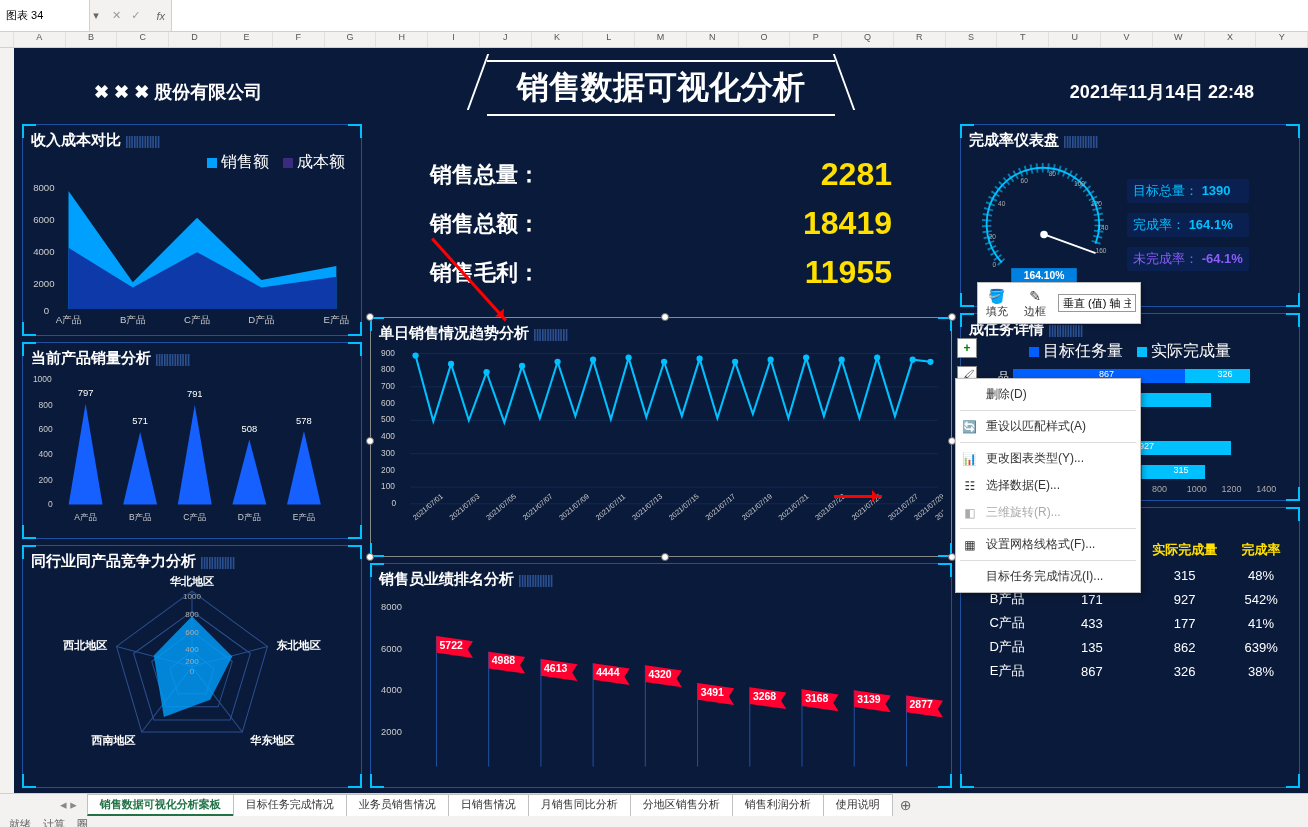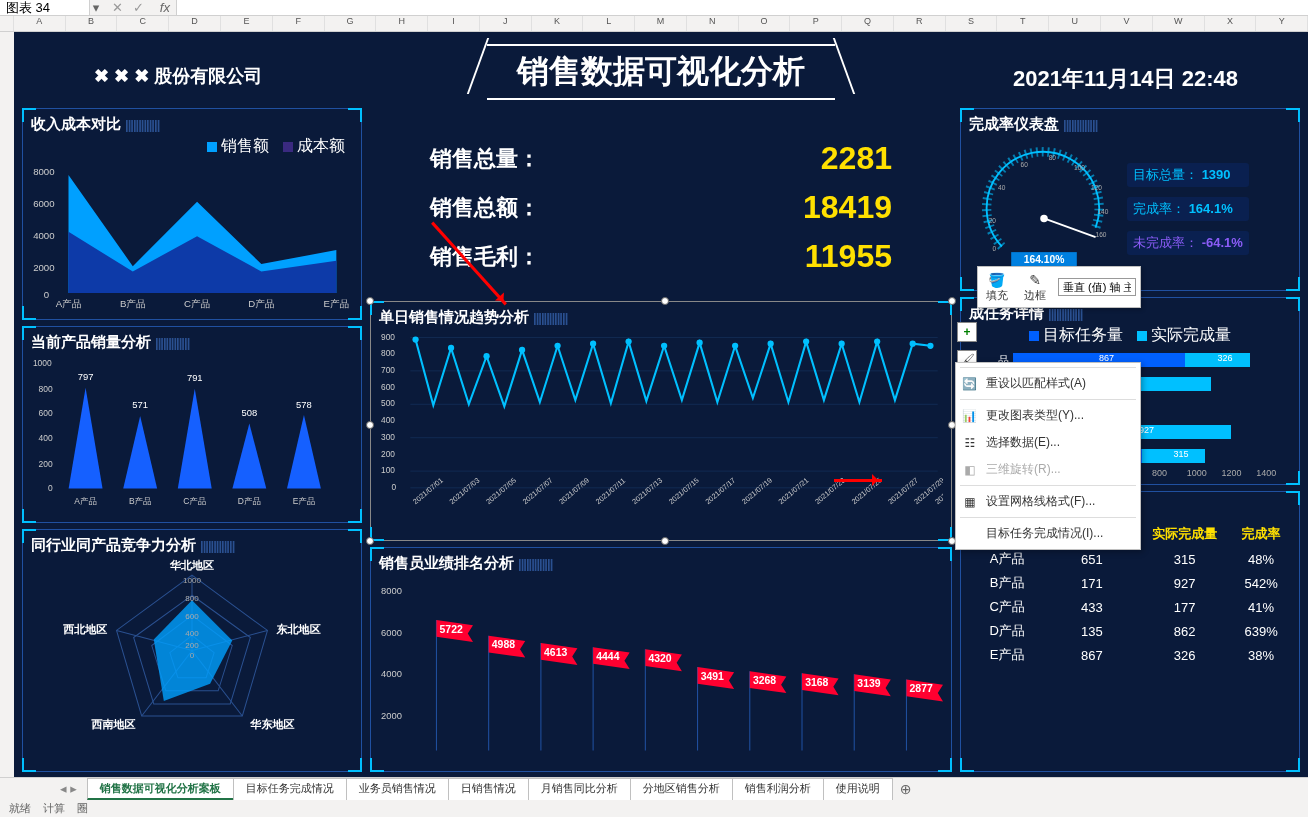--- a/index.html
+++ b/index.html
@@ -1,38 +1,38 @@
 <!DOCTYPE html>
 <html><head>
 <meta charset="utf-8">
 <style>
 * { box-sizing: border-box; margin: 0; padding: 0; }
 body { font-family: "Microsoft YaHei", sans-serif; background: #fff; overflow: hidden; }
 
 
-.excel-bar { height: 16px; background: #f3f2f1; border-bottom: 1px solid #d0d0d0; display: flex; align-items: center; font-size: 13px; }
+.excel-bar { height: 32px; background: #f3f2f1; border-bottom: 1px solid #d0d0d0; display: flex; align-items: center; font-size: 11px; }
 .namebox { width: 90px; padding: 0 6px; border-right: 1px solid #d0d0d0; height: 100%; display: flex; align-items: center; background: #fff; }
 .namebox-dd { width: 12px; text-align: center; color: #666; }
 .fx-icons { display: flex; gap: 10px; padding: 0 10px; color: #999; }
 .fx-label { font-style: italic; padding: 0 6px; color: #666; }
 .col-headers { height: 16px; background: #f3f2f1; border-bottom: 1px solid #d0d0d0; display: flex; font-size: 9px; color: #555; }
 .col-h { width: 52px; text-align: center; border-right: 1px solid #e0e0e0; }
 .col-h:first-child { width: 14px; }
 
 
 .dash-wrap { position: relative; height: 745px; background: #0a1a3a; color: #fff; margin-left: 14px; }
 .row-gutter { position: absolute; left: -14px; top: 0; bottom: 0; width: 14px; background: #f3f2f1; }
 
 .dash-header { text-align: center; padding: 12px 0 8px; position: relative; }
 .company { position: absolute; left: 80px; top: 32px; font-size: 18px; font-weight: bold; }
 .main-title { display: inline-block; font-size: 32px; font-weight: bold; padding: 4px 30px; border-top: 2px solid #fff; border-bottom: 2px solid #fff; position: relative; }
 .main-title::before, .main-title::after { content: ""; position: absolute; top: -8px; width: 2px; height: 56px; background: #fff; transform: skewX(-20deg); }
 .main-title::before { left: -10px; }
 .main-title::after { right: -10px; transform: skewX(20deg); }
-.timestamp { position: absolute; right: 70px; top: 32px; font-size: 22px; font-weight: bold; }
+.timestamp { position: absolute; right: 54px; top: 32px; font-size: 18px; font-weight: bold; }
 
 .grid { display: grid; grid-template-columns: 340px 1fr 340px; gap: 8px; padding: 0 8px; height: 660px; }
 .col { display: flex; flex-direction: column; gap: 6px; }
 
 .panel { border: 1px solid #2050a0; padding: 6px 8px; position: relative; }
 .panel-title { font-size: 15px; font-weight: bold; display: flex; align-items: center; }
 .bars::after { content: "|||||||||||||"; letter-spacing: -1px; margin-left: 4px; color: #2a5090; font-size: 13px; }
 .corner-tl, .corner-tr, .corner-bl, .corner-br { position: absolute; width: 14px; height: 14px; border-color: #00c0ff; }
 .corner-tl { top: -1px; left: -1px; border-top: 2px solid #00c0ff; border-left: 2px solid #00c0ff; }
 .corner-tr { top: -1px; right: -1px; border-top: 2px solid #00c0ff; border-right: 2px solid #00c0ff; }
@@ -347,20 +347,23 @@
 
         
         <div class="mini-toolbar" style="top:-36px; right:-190px">
           <div class="mini-btn"><span class="ico">🪣</span><span>填充</span></div>
           <div class="mini-btn"><span class="ico">✎</span><span>边框</span></div>
           <input class="mini-dd" value="垂直 (值) 轴 主要" style="">
         </div>
 
         
         <div class="context-menu" style="top:60px; right:-190px">
+          <div class="ctx-item">
+              <span>删除(D)</span>
+            </div>
           <div class="ctx-sep"></div>
           <div class="ctx-item">
               <span class="ctx-ico">🔄</span>
               <span>重设以匹配样式(A)</span>
             </div>
           <div class="ctx-sep"></div>
           <div class="ctx-item">
               <span class="ctx-ico">📊</span>
               <span>更改图表类型(Y)...</span>
             </div>

